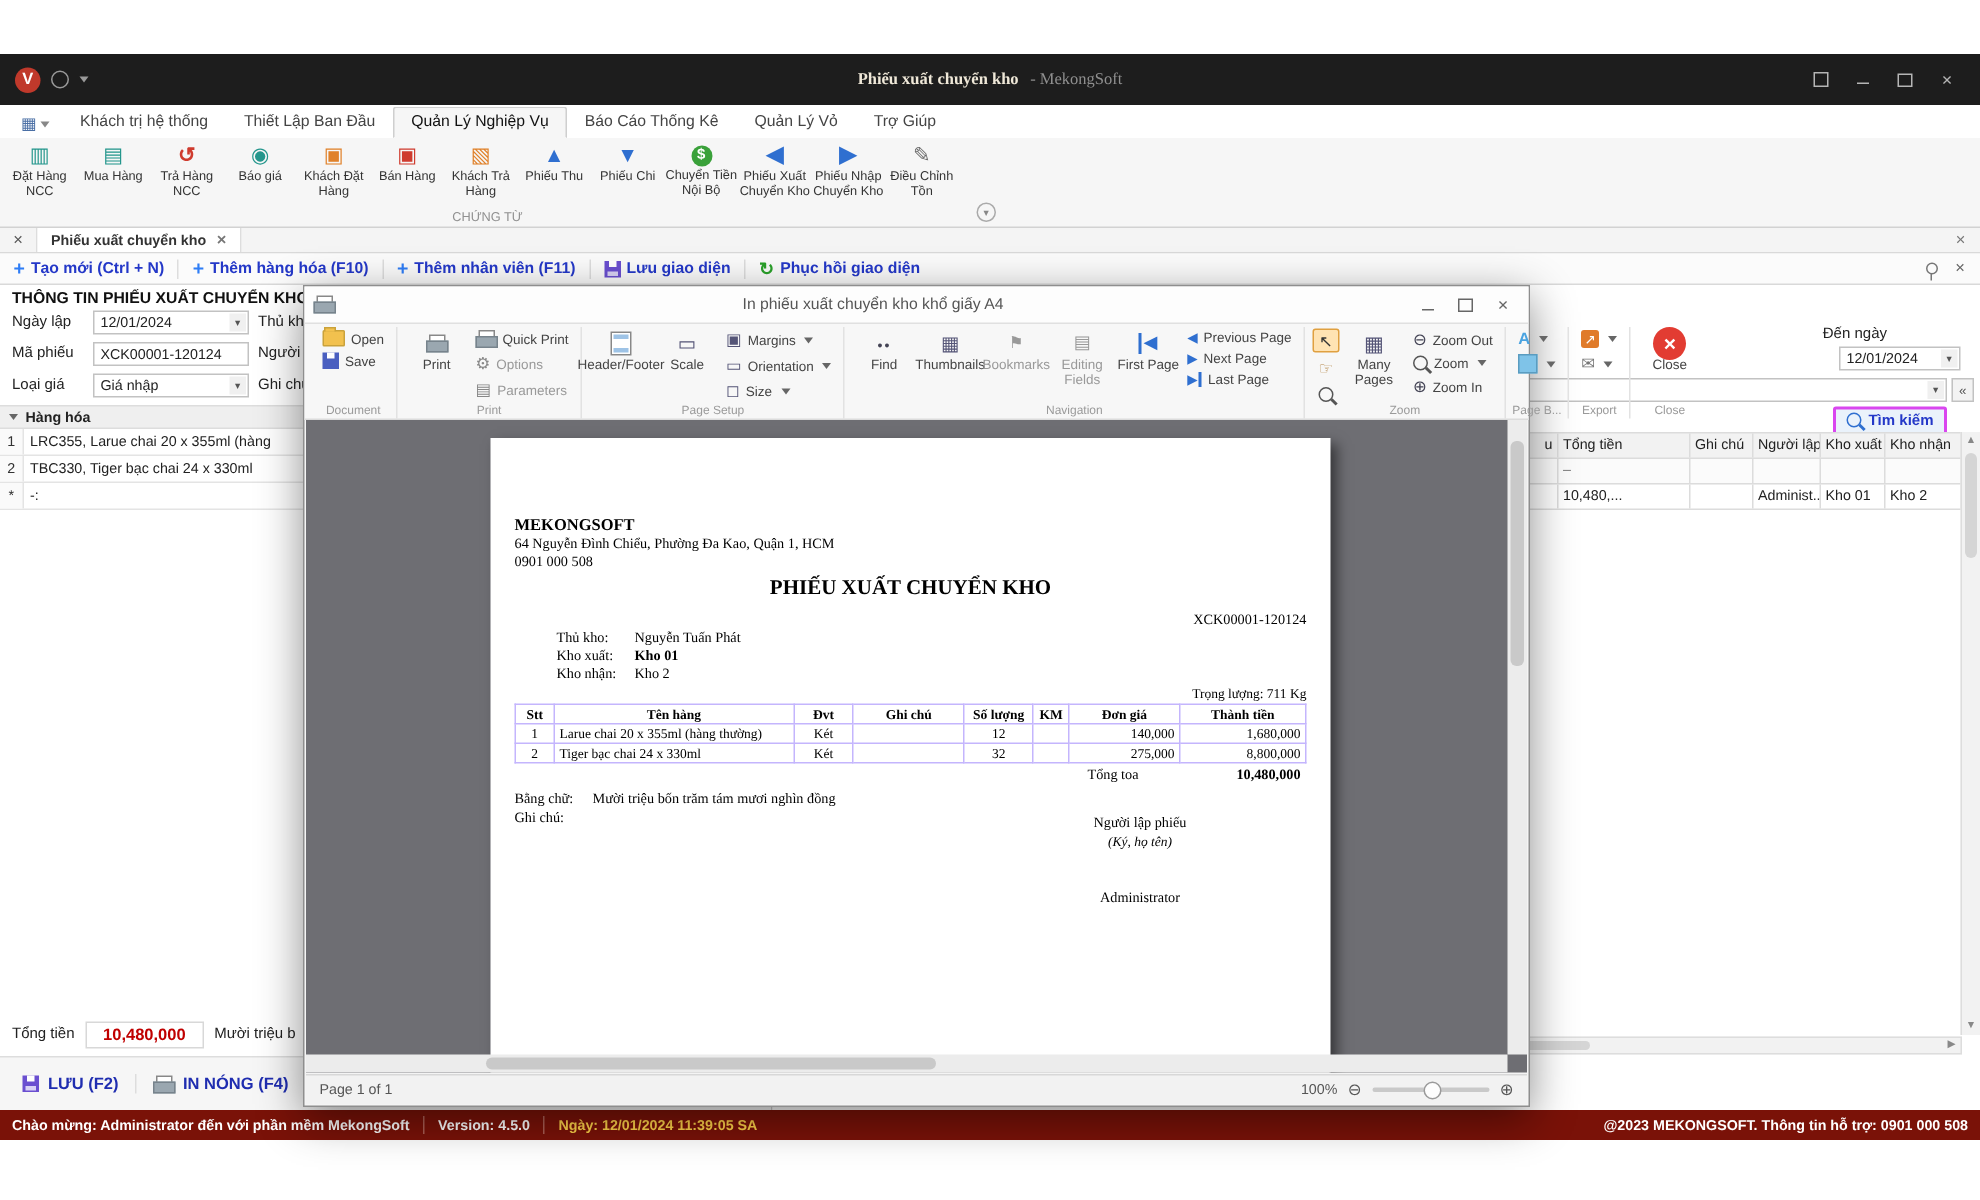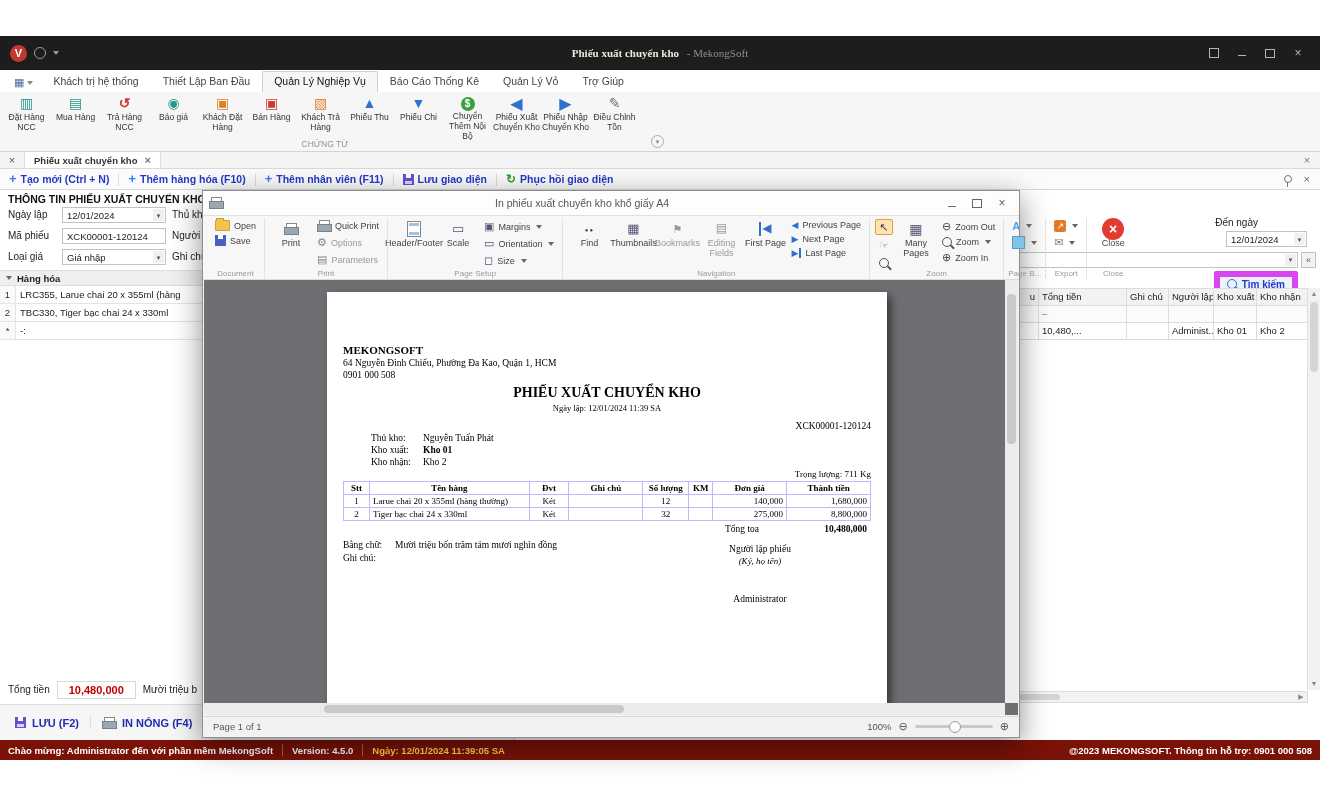--- a/index.html
+++ b/index.html
@@ -117,21 +117,21 @@
            font-size:9.5px;line-height:15px;padding-left:4px;box-sizing:border-box;}
   .rp-date .ca{position:absolute;right:1px;top:1px;bottom:1px;width:11px;background:#f0f0f0;display:flex;align-items:center;justify-content:center;}
   .rp-date .ca::before{content:"▾";font-size:7px;color:#555;}
   .rp-wide{position:absolute;left:180px;right:22px;top:62px;height:16px;border:1px solid #c2c2c2;background:#fff;box-sizing:border-box;}
   .rp-wide .ca{position:absolute;right:1px;top:1px;bottom:1px;width:11px;background:#f0f0f0;display:flex;align-items:center;justify-content:center;}
   .rp-wide .ca::before{content:"▾";font-size:7px;color:#555;}
   .rp-prev{position:absolute;right:4px;top:62px;width:15px;height:16px;border:1px solid #c2c2c2;background:#f3f3f3;
            display:flex;align-items:center;justify-content:center;color:#555;box-sizing:border-box;}
   .rp-prev::before{content:"«";font-size:9px;}
   .rp-search{position:absolute;right:22px;top:81px;display:flex;gap:5px;font-size:10px;font-weight:bold;color:#2438c8;
-             background:#eaf2fb;border:6px solid #d946ef;border-radius:2px;padding:2px 7px;}
+             background:#eaf2fb;border:2px solid #d946ef;border-radius:2px;padding:2px 7px;}
   .css-mag{width:8px;height:8px;border:1.5px solid #2f6fd0;border-radius:50%;position:relative;display:inline-block;}
   .css-mag::after{content:"";position:absolute;width:5px;height:1.5px;background:#2f6fd0;transform:rotate(45deg);right:-4px;bottom:-1px;}
   .rp-grid{position:absolute;right:12px;top:98px;width:339px;font-size:9.5px;}
   .rg-row{display:flex;border-bottom:1px solid #dcdcdc;}
   .rg-head{background:#f2f2f2;border-top:1px solid #dcdcdc;}
   .rg-cell{height:16px;line-height:16px;border-right:1px solid #dcdcdc;padding:0 3px;overflow:hidden;white-space:nowrap;box-sizing:border-box;}
   .rg-cell:first-child{border-left:1px solid #dcdcdc;}
   .c0{width:70px;text-align:right;}
   .c1{width:88px;}
   .c2{width:42px;}
@@ -336,21 +336,21 @@
       <div class="rbtn">
           <span class="ic-rb ic-thu"></span>
           <span class="lbl">Phiếu Thu</span>
         </div>
       <div class="rbtn">
           <span class="ic-rb ic-chi"></span>
           <span class="lbl">Phiếu Chi</span>
         </div>
       <div class="rbtn">
           <span class="ic-rb ic-mt"></span>
-          <span class="lbl">Chuyển Thêm Nội Bộ</span>
+          <span class="lbl">Chuyển Tiền Nội Bộ</span>
         </div>
       <div class="rbtn">
           <span class="ic-rb ic-who"></span>
           <span class="lbl">Phiếu Xuất Chuyển Kho</span>
         </div>
       <div class="rbtn">
           <span class="ic-rb ic-whi"></span>
           <span class="lbl">Phiếu Nhập Chuyển Kho</span>
         </div>
       <div class="rbtn">
@@ -750,21 +750,20 @@
         <div class="d-group-label">Close</div>
       </div>
     </div>
 
     <div class="d-preview">
       <div class="page">
         <div class="pg-company">MEKONGSOFT</div>
         <div class="pg-addr">64 Nguyễn Đình Chiểu, Phường Đa Kao, Quận 1, HCM</div>
         <div class="pg-phone">0901 000 508</div>
         <div class="pg-title">PHIẾU XUẤT CHUYỂN KHO</div>
-        <div class="pg-date">Ngày lập: 12/01/2024  11:39 SA</div>
         <div class="pg-code">XCK00001-120124</div>
         <div class="pg-info"><span class="il">Thủ kho:</span><span>Nguyễn Tuấn Phát</span></div>
         <div class="pg-info"><span class="il">Kho xuất:</span><span class="b">Kho 01</span></div>
         <div class="pg-info"><span class="il">Kho nhận:</span><span>Kho 2</span></div>
         <div class="pg-weight">Trọng lượng: 711 Kg</div>
 
         <table class="pg-table">
           <colgroup>
               <col style="width:26px">
               <col style="width:160px">

